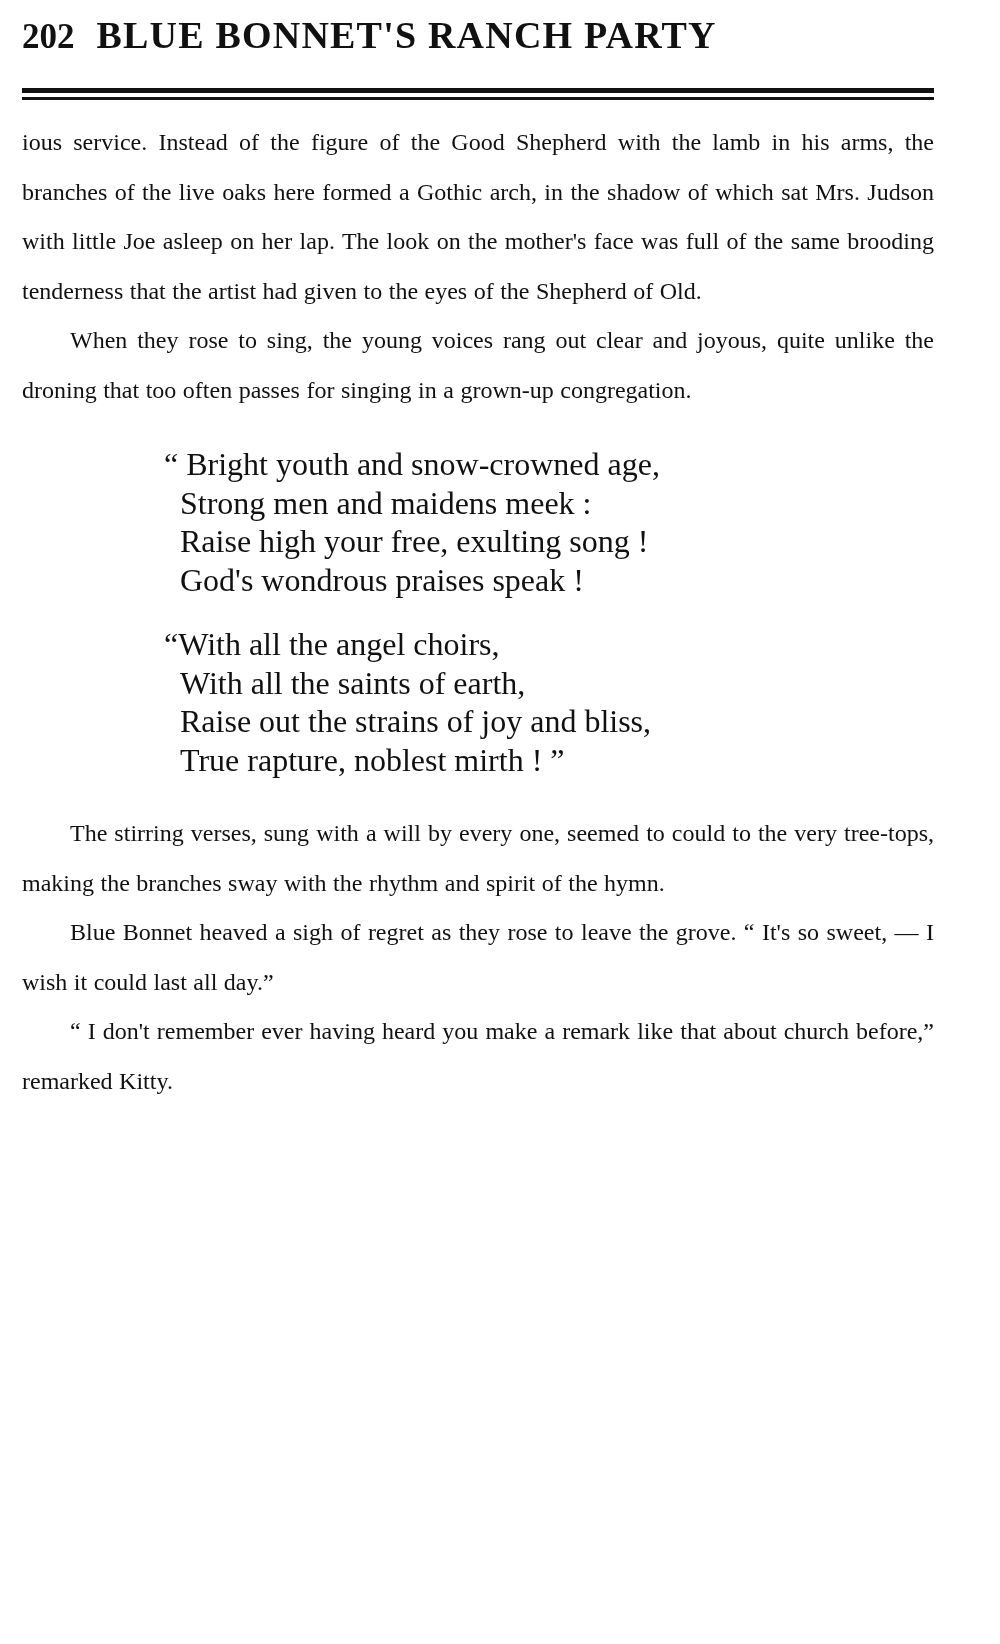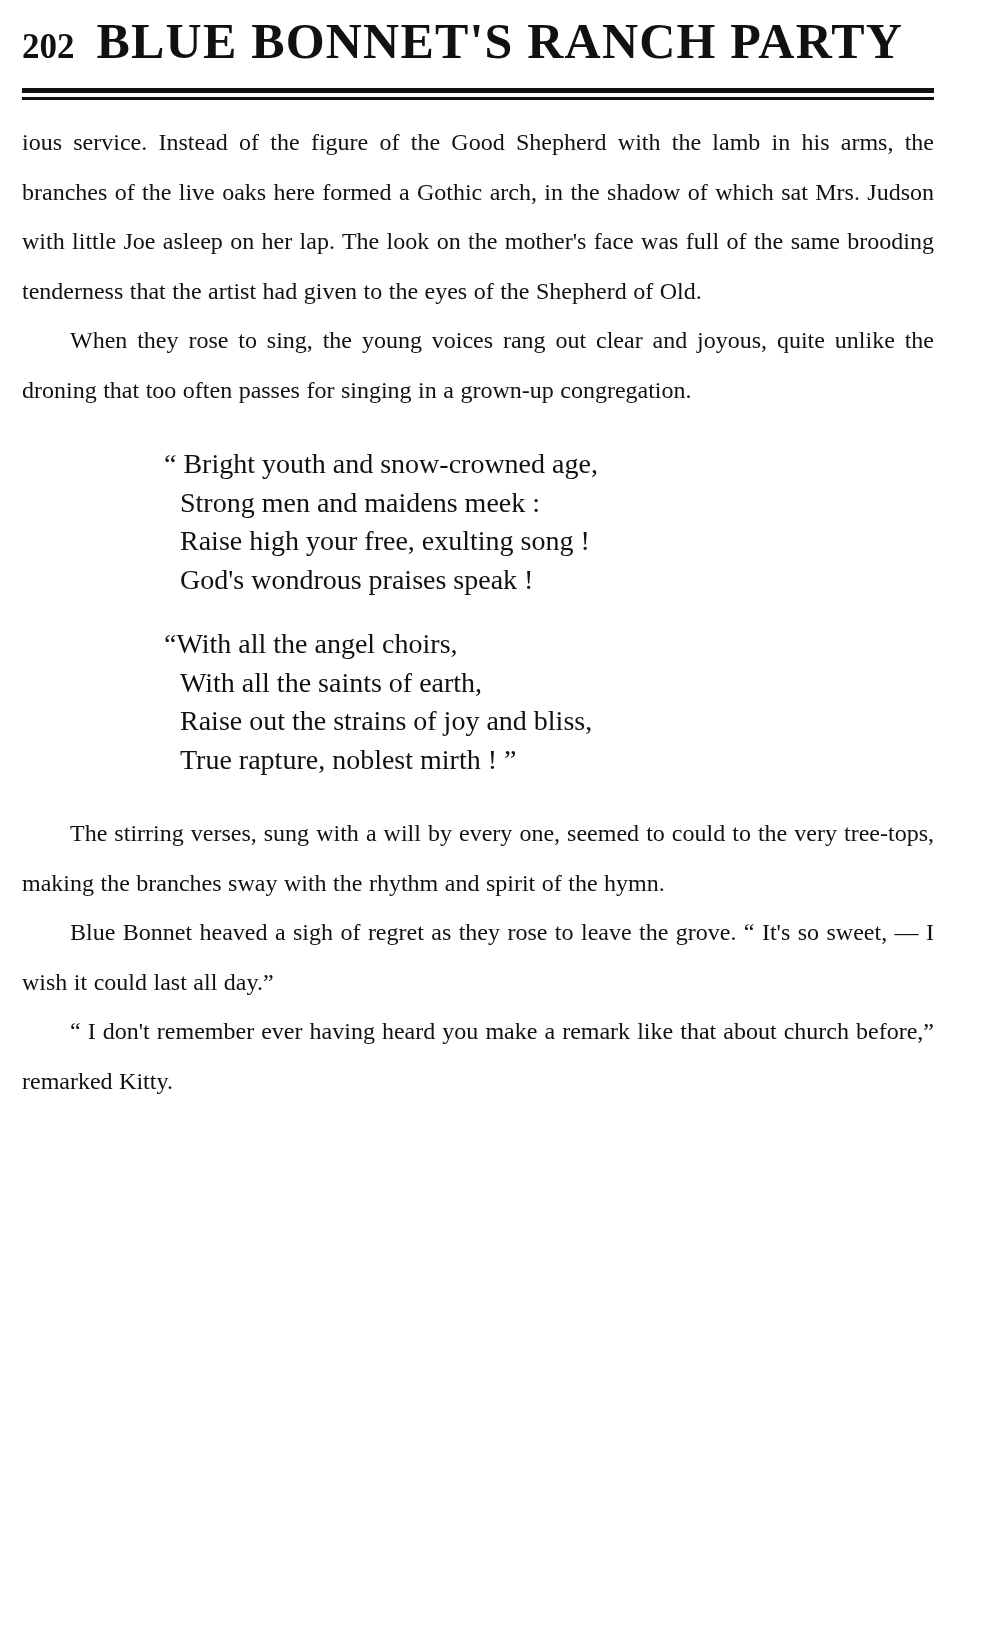--- a/index.html
+++ b/index.html
@@ -35,21 +35,21 @@
     font-family: "Liberation Serif", serif;
     font-weight: bold;
     font-size: 35px;
     letter-spacing: 0px;
     margin-right: 22px;
     line-height: 1;
   }
   .running-title {
     font-family: "Liberation Serif", serif;
     font-weight: bold;
-    font-size: 50px;
+    font-size: 38px;
     letter-spacing: 1.2px;
     line-height: 1;
   }
   .rule-group {
     position: absolute;
     left: 22px;
     top: 88px;
     width: 912px;
   }
   .rule-thick {
@@ -83,21 +83,21 @@
   p.para.indent {
     text-indent: 48px;
     font-family: Liberation Serif, serif;
   }
   p.para.noindent {
     text-indent: 0;
   }
   .verse-block {
     margin: 0;
     padding-left: 158px;
-    font-size: 28px;
+    font-size: 32px;
     line-height: 38.5px;
   }
   .stanza {
     margin: 0;
   }
   .stanza + .stanza {
     margin-top: 26px;
   }
   .vline {
     white-space: pre;

